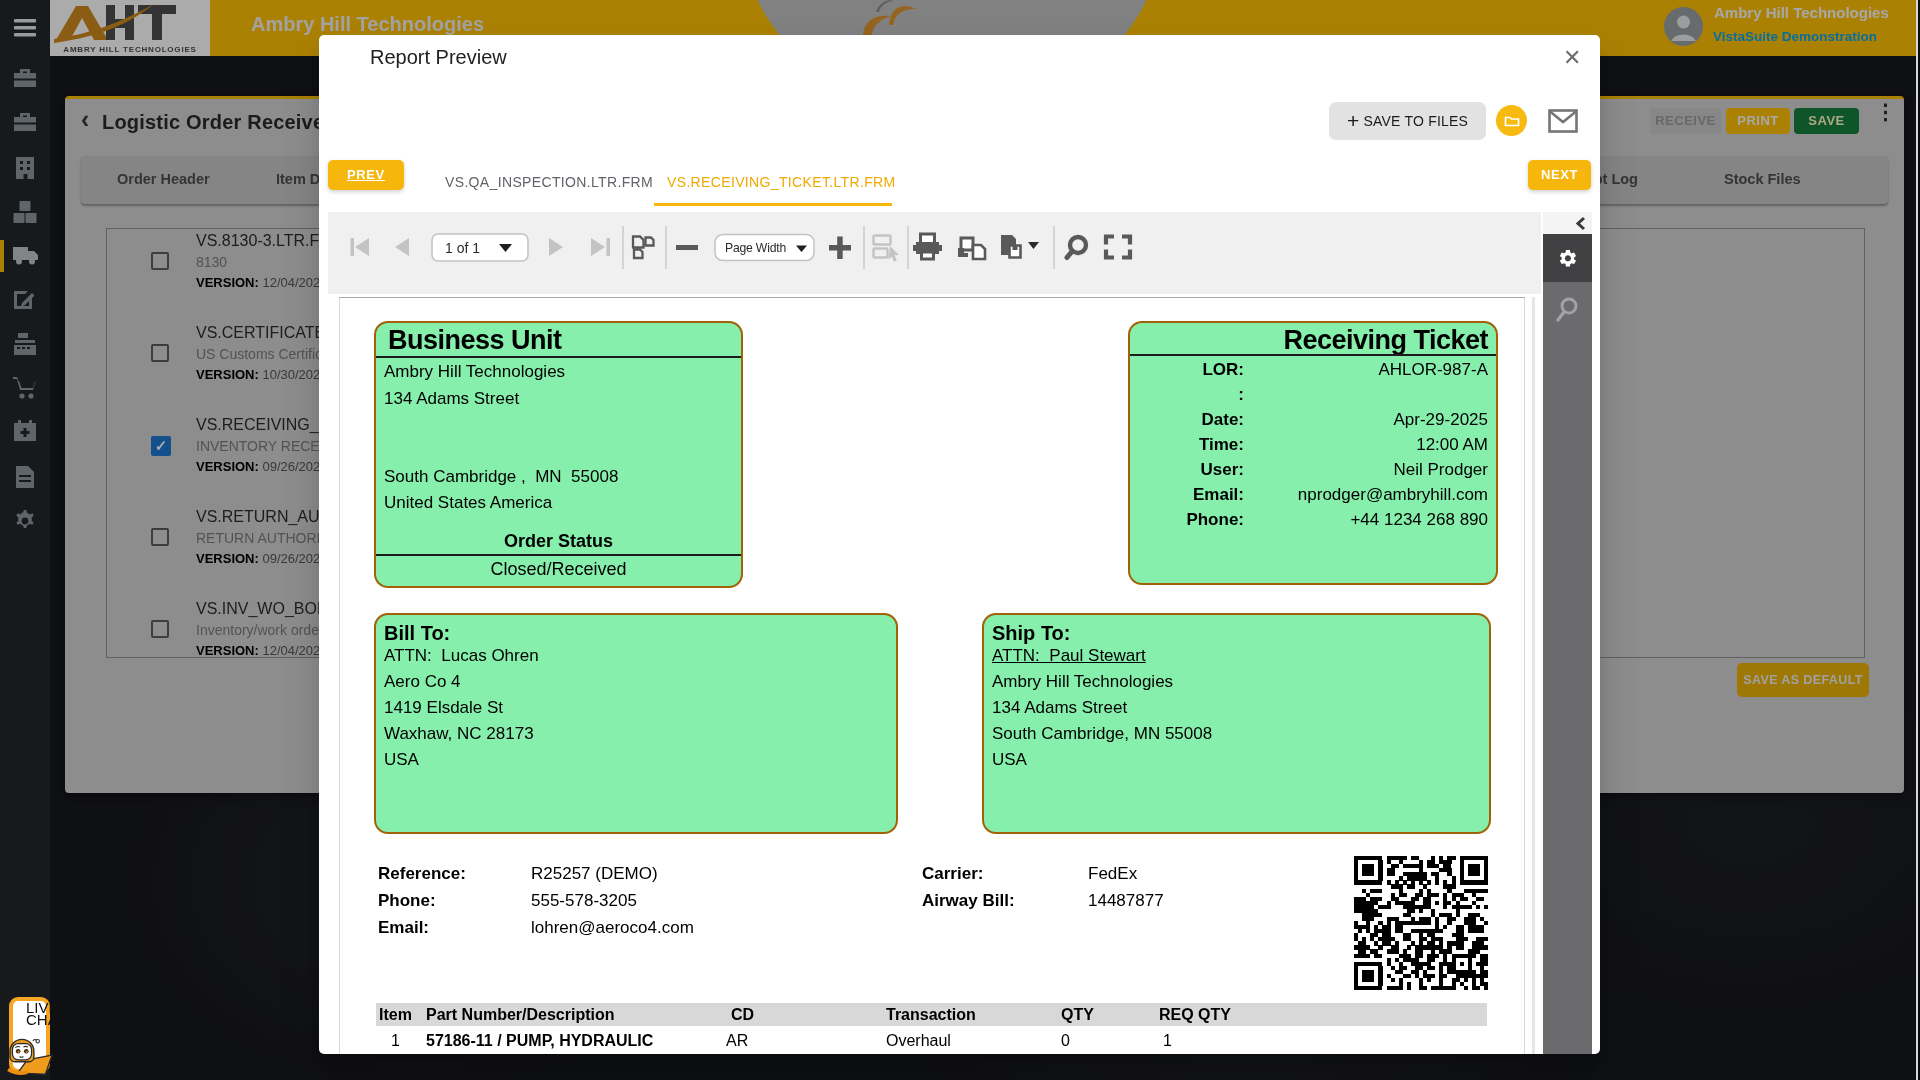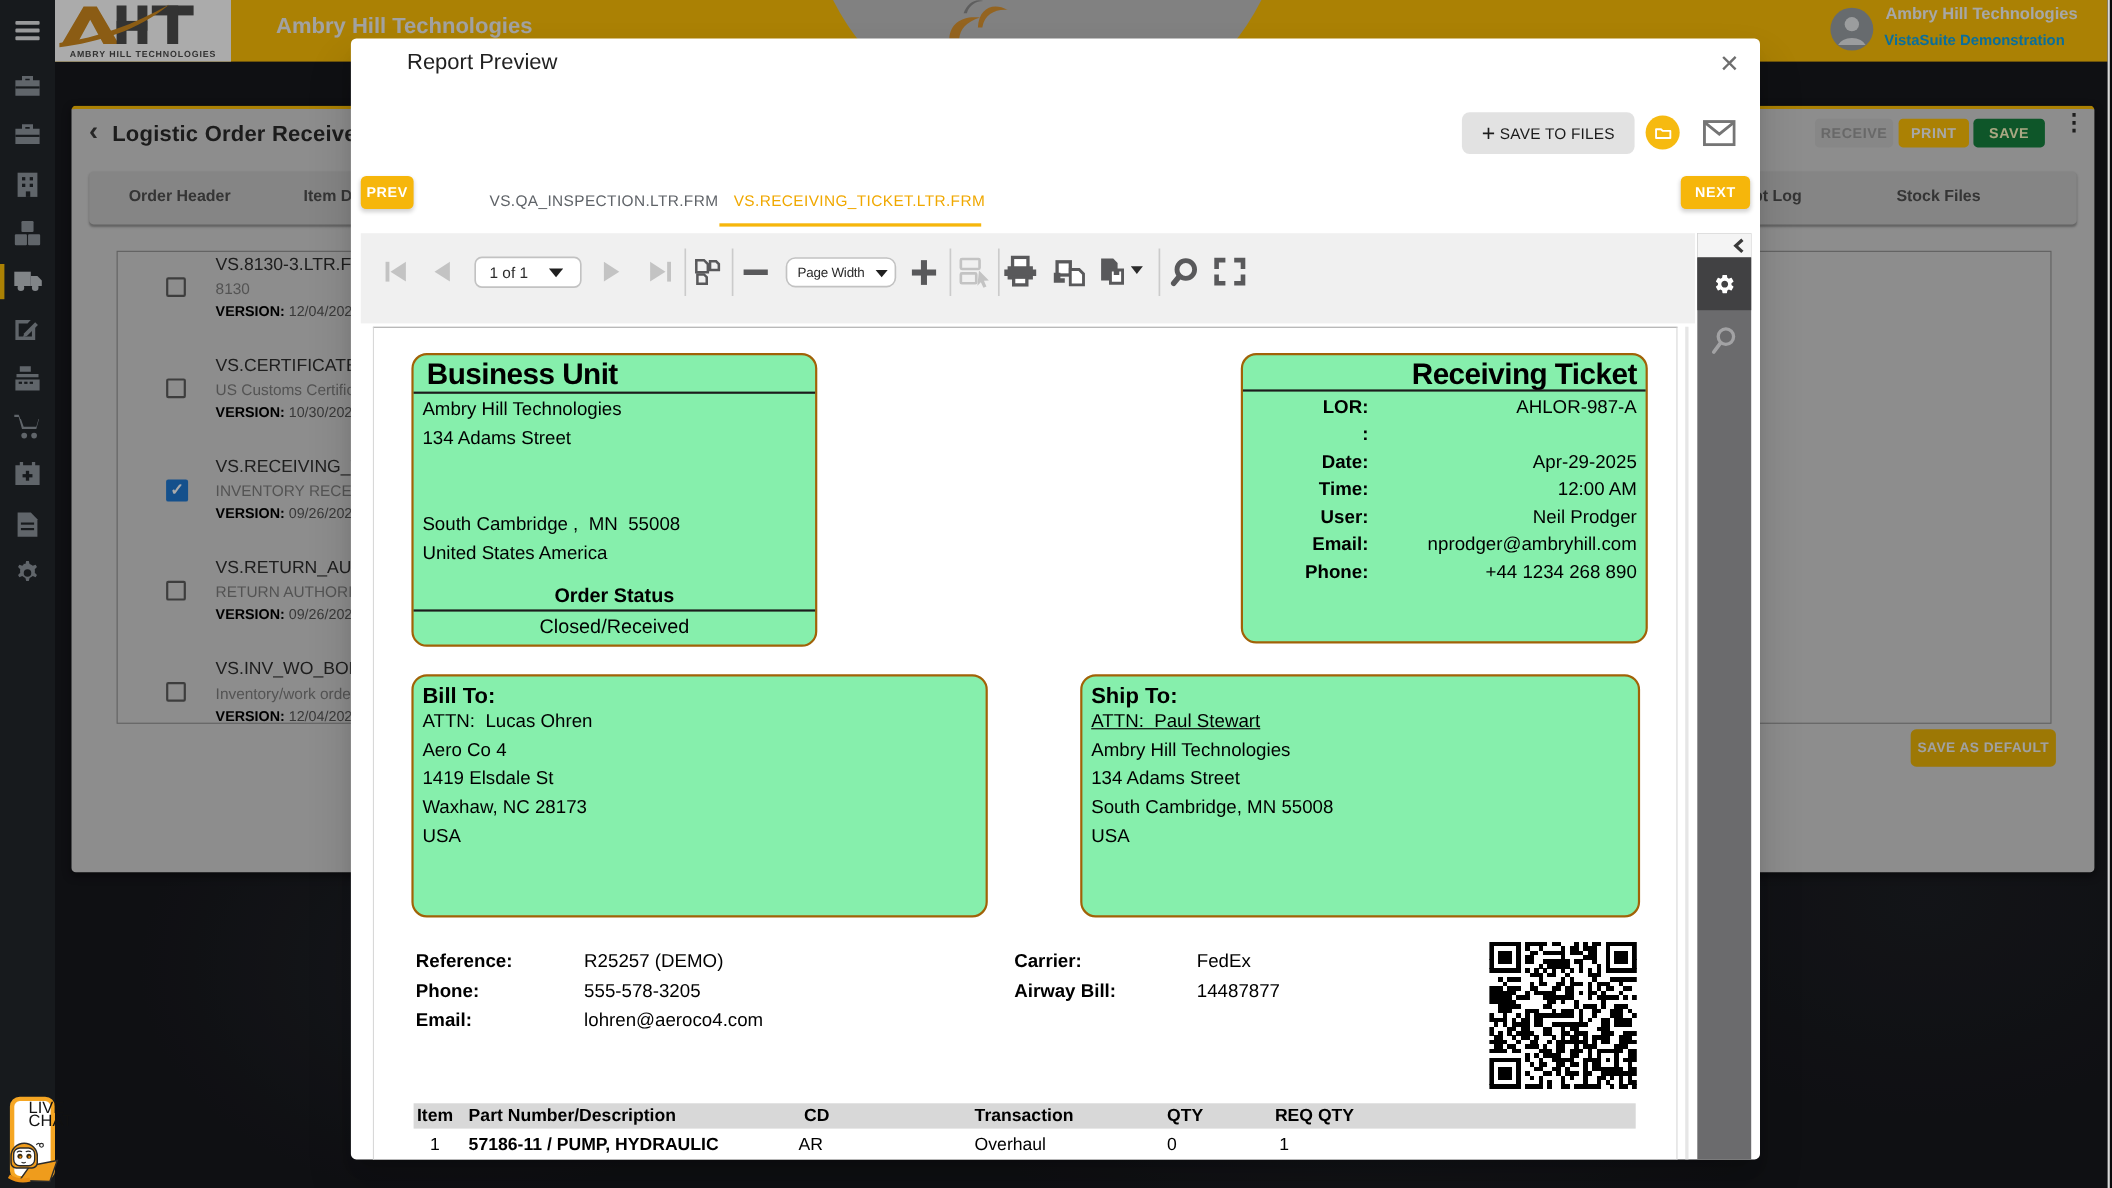--- a/index.html
+++ b/index.html
@@ -238,21 +238,21 @@
   <div id="savefiles"><span style="font-size:21px;font-weight:400;vertical-align:-2px;">+</span> SAVE TO FILES</div>
   <div id="foldbtn">
     <svg style="position:absolute;left:8px;top:9px;" width="16" height="13" viewBox="0 0 16 13">
       <path d="M1.5 3.5 v8 h13 v-6.5 h-7 l-1.5-1.5 h-4.5 z" fill="none" stroke="#ffffff" stroke-width="1.7" stroke-linejoin="round"></path>
     </svg>
   </div>
   <svg id="mailsvg" style="position:absolute;left:1229px;top:74px;" width="30" height="24" viewBox="0 0 30 24">
     <rect x="1.5" y="1.5" width="27" height="21" fill="none" stroke="#757575" stroke-width="2.6"></rect>
     <path d="M2 2.5 L15 13 L28 2.5" fill="none" stroke="#757575" stroke-width="2.6"></path>
   </svg>
-  <div class="navbtn" style="left:9px;width:48px;">PREV</div>
+  <div class="navbtn" style="left:9px;width:76px;text-decoration:underline;">PREV</div>
   <div class="navbtn" style="left:1209px;width:63px;">NEXT</div>
   <div class="mtab" style="left:126px;color:#5f6368;">VS.QA_INSPECTION.LTR.FRM</div>
   <div class="mtab" style="left:348px;color:#f0a800;">VS.RECEIVING_TICKET.LTR.FRM</div>
   <div id="tabuline"></div>
   <div id="toolbar">
   <svg width="1213" height="82" viewBox="0 0 1213 82">
     <g fill="#c3c3c3">
       <rect x="22.5" y="26" width="3.5" height="18"></rect>
       <polygon points="41,26 41,44 27,35"></polygon>
       <polygon points="81,26 81,44 67,35"></polygon>

